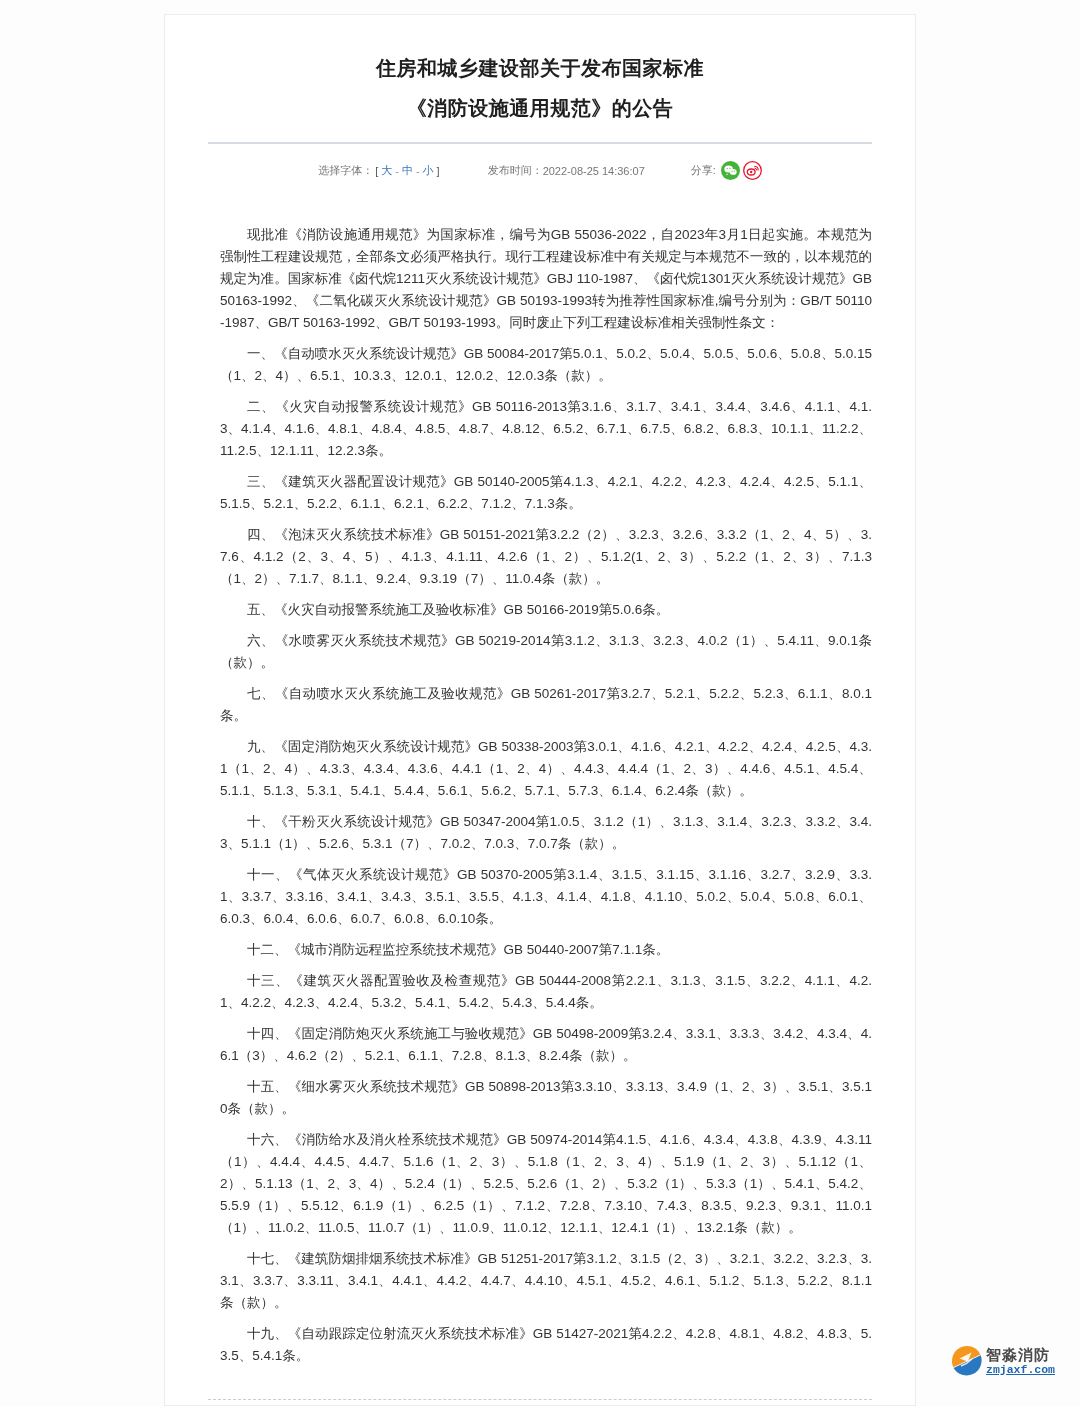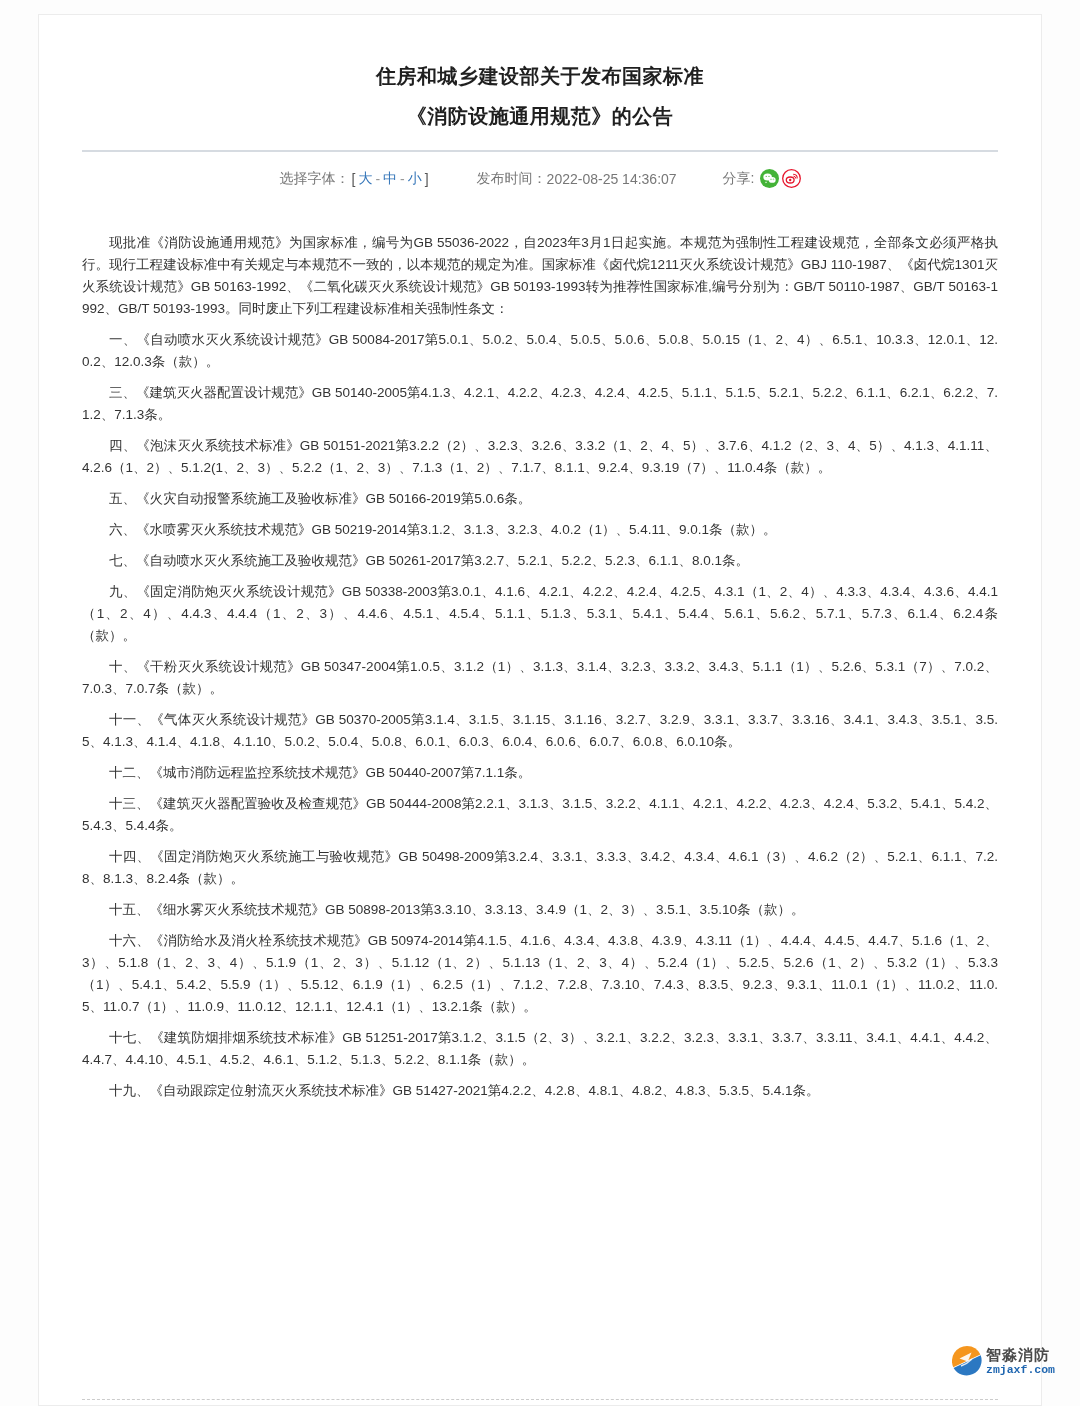--- a/index.html
+++ b/index.html
@@ -11,26 +11,26 @@
   .viewport {
     position: relative;
     width: 1080px;
     height: 1406px;
     overflow: hidden;
     background: #fdfdfd;
   }
   .card {
     position: relative;
     box-sizing: border-box;
-    width: 1004px;
+    width: 752px;
     height: 1392px;
     margin: 14px auto 0;
     background: #ffffff;
     border: 1px solid #ececec;
-    padding: 8px 43px;
+    padding: 0 43px;
     overflow: hidden;
   }
   .title {
     margin: 33px 0 0;
     text-align: center;
     font-size: 20px;
     font-weight: bold;
     color: #1f1f1f;
     line-height: 40px;
     letter-spacing: 0.5px;
@@ -38,41 +38,41 @@
   .divider {
     margin-top: 14px;
     border-top: 2px solid #d6dbe1;
     height: 0;
   }
   .meta-bar {
     margin-top: 17px;
     display: flex;
     justify-content: center;
     align-items: center;
-    font-size: 14px;
+    font-size: 11px;
     color: #777;
     gap: 14px;
     white-space: nowrap;
   }
   .meta-bar .group { display: inline-flex; align-items: center; }
   .meta-gap { width: 18px; }
   .meta-bar .bracket { color: #555; margin: 0 2px; }
   .fs-link { color: #3576b9; text-decoration: none; cursor: pointer; margin: 0 1px; }
   .sep { color: #999; margin: 0 2px; }
   .share-icons { display: inline-flex; align-items: center; gap: 3px; margin-left: 5px; }
   .share-icons svg { display: block; cursor: pointer; }
   .body-text {
     margin-top: 44px;
     font-size: 13.5px;
     color: #333333;
     line-height: 22px;
     text-align: justify;
   }
   .body-text p {
-    margin: 0 0 9px 0;
+    margin: 0 0 9px 12px;
     text-indent: 2em;
     word-break: break-all;
   }
   .bottom-dash {
     position: absolute;
     left: 43px;
     right: 43px;
     bottom: 5px;
     border-top: 1px dashed #cccccc;
     height: 0;
@@ -92,20 +92,21 @@
     font-weight: bold;
     color: #4a4a4a;
     letter-spacing: 1px;
   }
   .wm-site {
     font-size: 11.5px;
     font-weight: bold;
     color: #1f66b0;
     margin-top: 2px;
     font-family: "Liberation Mono", "DejaVu Sans Mono", monospace;
+    text-decoration: underline;
   }
 </style>
 </head>
 <body>
 
 <div class="viewport">
   <div class="card">
 
     <h1 class="title">
       <span>住房和城乡建设部关于发布国家标准</span><br>
@@ -151,20 +152,21 @@
             <path d="M11.6 5.2 q3.6 0.3 3.6 3.8" fill="none" stroke="#e6162d" stroke-width="1.1" stroke-linecap="round"></path>
             <path d="M11.9 7.2 q1.9 0.2 1.9 2.0" fill="none" stroke="#e6162d" stroke-width="1.0" stroke-linecap="round"></path>
           </svg>
         </span>
       </span>
     </div>
 
     <div class="body-text">
         <p class="para">现批准《消防设施通用规范》为国家标准，编号为GB 55036-2022，自2023年3月1日起实施。本规范为强制性工程建设规范，全部条文必须严格执行。现行工程建设标准中有关规定与本规范不一致的，以本规范的规定为准。国家标准《卤代烷1211灭火系统设计规范》GBJ 110-1987、《卤代烷1301灭火系统设计规范》GB 50163-1992、《二氧化碳灭火系统设计规范》GB 50193-1993转为推荐性国家标准,编号分别为：GB/T 50110-1987、GB/T 50163-1992、GB/T 50193-1993。同时废止下列工程建设标准相关强制性条文：</p>
         <p class="para">一、《自动喷水灭火系统设计规范》GB 50084-2017第5.0.1、5.0.2、5.0.4、5.0.5、5.0.6、5.0.8、5.0.15（1、2、4）、6.5.1、10.3.3、12.0.1、12.0.2、12.0.3条（款）。</p>
+        <p class="para">二、《火灾自动报警系统设计规范》GB 50116-2013第3.1.6、3.1.7、3.4.1、3.4.4、3.4.6、4.1.1、4.1.3、4.1.4、4.1.6、4.8.1、4.8.4、4.8.5、4.8.7、4.8.12、6.5.2、6.7.1、6.7.5、6.8.2、6.8.3、10.1.1、11.2.2、11.2.5、12.1.11、12.2.3条。</p>
         <p class="para">三、《建筑灭火器配置设计规范》GB 50140-2005第4.1.3、4.2.1、4.2.2、4.2.3、4.2.4、4.2.5、5.1.1、5.1.5、5.2.1、5.2.2、6.1.1、6.2.1、6.2.2、7.1.2、7.1.3条。</p>
         <p class="para">四、《泡沫灭火系统技术标准》GB 50151-2021第3.2.2（2）、3.2.3、3.2.6、3.3.2（1、2、4、5）、3.7.6、4.1.2（2、3、4、5）、4.1.3、4.1.11、4.2.6（1、2）、5.1.2(1、2、3）、5.2.2（1、2、3）、7.1.3（1、2）、7.1.7、8.1.1、9.2.4、9.3.19（7）、11.0.4条（款）。</p>
         <p class="para">五、《火灾自动报警系统施工及验收标准》GB 50166-2019第5.0.6条。</p>
         <p class="para">六、《水喷雾灭火系统技术规范》GB 50219-2014第3.1.2、3.1.3、3.2.3、4.0.2（1）、5.4.11、9.0.1条（款）。</p>
         <p class="para">七、《自动喷水灭火系统施工及验收规范》GB 50261-2017第3.2.7、5.2.1、5.2.2、5.2.3、6.1.1、8.0.1条。</p>
         <p class="para">九、《固定消防炮灭火系统设计规范》GB 50338-2003第3.0.1、4.1.6、4.2.1、4.2.2、4.2.4、4.2.5、4.3.1（1、2、4）、4.3.3、4.3.4、4.3.6、4.4.1（1、2、4）、4.4.3、4.4.4（1、2、3）、4.4.6、4.5.1、4.5.4、5.1.1、5.1.3、5.3.1、5.4.1、5.4.4、5.6.1、5.6.2、5.7.1、5.7.3、6.1.4、6.2.4条（款）。</p>
         <p class="para">十、《干粉灭火系统设计规范》GB 50347-2004第1.0.5、3.1.2（1）、3.1.3、3.1.4、3.2.3、3.3.2、3.4.3、5.1.1（1）、5.2.6、5.3.1（7）、7.0.2、7.0.3、7.0.7条（款）。</p>
         <p class="para">十一、《气体灭火系统设计规范》GB 50370-2005第3.1.4、3.1.5、3.1.15、3.1.16、3.2.7、3.2.9、3.3.1、3.3.7、3.3.16、3.4.1、3.4.3、3.5.1、3.5.5、4.1.3、4.1.4、4.1.8、4.1.10、5.0.2、5.0.4、5.0.8、6.0.1、6.0.3、6.0.4、6.0.6、6.0.7、6.0.8、6.0.10条。</p>
         <p class="para">十二、《城市消防远程监控系统技术规范》GB 50440-2007第7.1.1条。</p>
         <p class="para">十三、《建筑灭火器配置验收及检查规范》GB 50444-2008第2.2.1、3.1.3、3.1.5、3.2.2、4.1.1、4.2.1、4.2.2、4.2.3、4.2.4、5.3.2、5.4.1、5.4.2、5.4.3、5.4.4条。</p>

